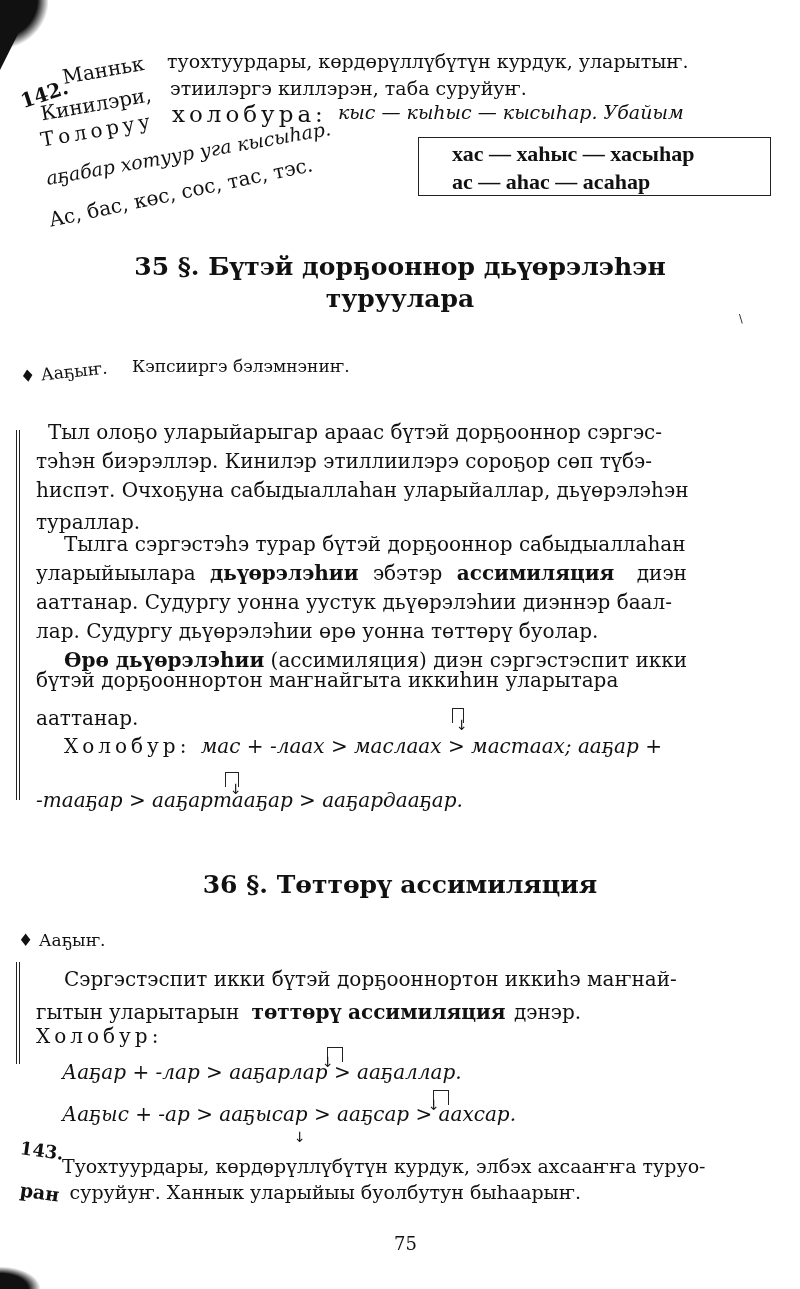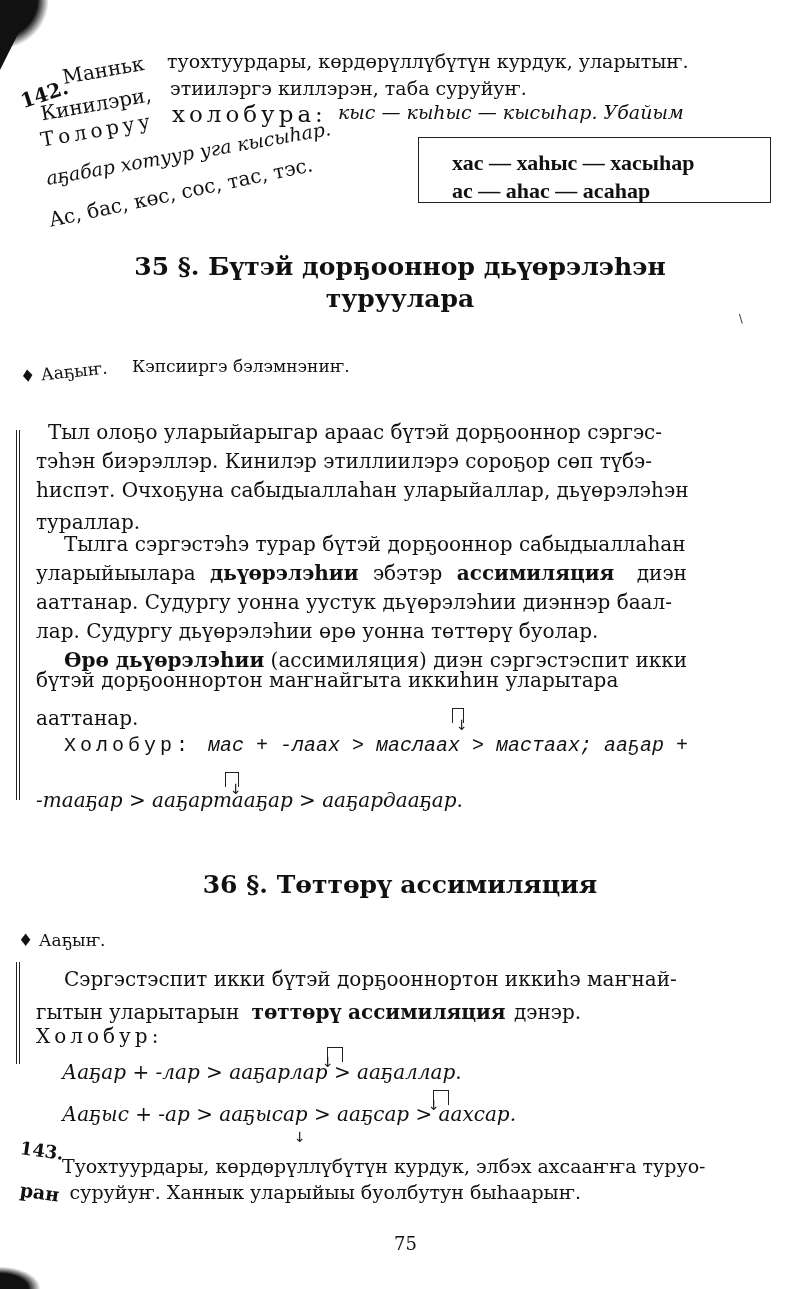--- a/index.html
+++ b/index.html
@@ -10,22 +10,22 @@
   .corner-tl2 { position:absolute; left:0; top:0; width:48px; height:48px;
                background:radial-gradient(circle at 0 0, #111 55%, rgba(0,0,0,0) 72%); }
   .corner-bl { position:absolute; left:0; bottom:0; width:40px; height:22px;
                background:radial-gradient(ellipse at 0 100%, #111 50%, rgba(0,0,0,0) 72%); }
   .abs { position:absolute; white-space:nowrap; }
   .t { font-size:20px; }
   .it { font-style:italic; }
   .b { font-weight:bold; }
   .spaced { letter-spacing:4px; }
   .title { font-size:25px; font-weight:bold; text-align:center; width:800px; left:0; }
-  .example-box { position:absolute; left:418px; top:137px; width:353px; height:66px;
-                 border:1.5px solid #222; box-sizing:border-box; padding:11px 0 0 33px;
+  .example-box { position:absolute; left:418px; top:137px; width:353px; height:59px;
+                 border:1.5px solid #222; box-sizing:border-box; padding:2px 0 0 33px;
                  font-family:"Liberation Serif", serif; font-weight:bold; font-size:22px; line-height:28px; }
   .rule { position:absolute; border-left:4px double #222; }
   .arrow { position:absolute; font-family:"DejaVu Sans", sans-serif; font-size:14px; line-height:14px; }
   .bracket { position:absolute; border:1.5px solid #222; border-bottom:none; height:14px; }
   .page-number { font-size:18px; }
 </style>
 </head>
 <body>
 
 <div class="corner-tl"></div>
@@ -86,21 +86,21 @@
   <div class="abs t" style="left:64px;top:648px;">
     <span class="b">Өрө дьүөрэлэһии</span>
     <span>(ассимиляция) диэн сэргэстэспит икки</span>
   </div>
   <div class="abs t" style="left:36px;top:642px;margin-top:26px;">бүтэй дорҕооннортон маҥнайгыта иккиһин уларытара</div>
   <div class="abs t" style="left:36px;top:706px;">ааттанар.</div>
 
   <div class="bracket" style="left:452px;top:708px;width:10px;"></div>
   <span class="arrow" style="left:456px;top:718px;">↓</span>
 
-  <div class="abs t" style="left:64px;top:734px;font-family:Liberation Mono, monospace;">
+  <div class="abs t" style="left:64px;top:734px;">
     <span class="spaced">Холобур:</span>
     <span class="it" style="margin-left:4px;">мас + -лаах &gt; маслаах &gt; мастаах; ааҕар +</span>
   </div>
 
   <div class="bracket" style="left:225px;top:772px;width:12px;"></div>
   <span class="arrow" style="left:230px;top:782px;">↓</span>
 
   <div class="abs t it" style="left:36px;top:788px;">-тааҕар &gt; ааҕартааҕар &gt; ааҕардааҕар.</div>
 </div>
 

